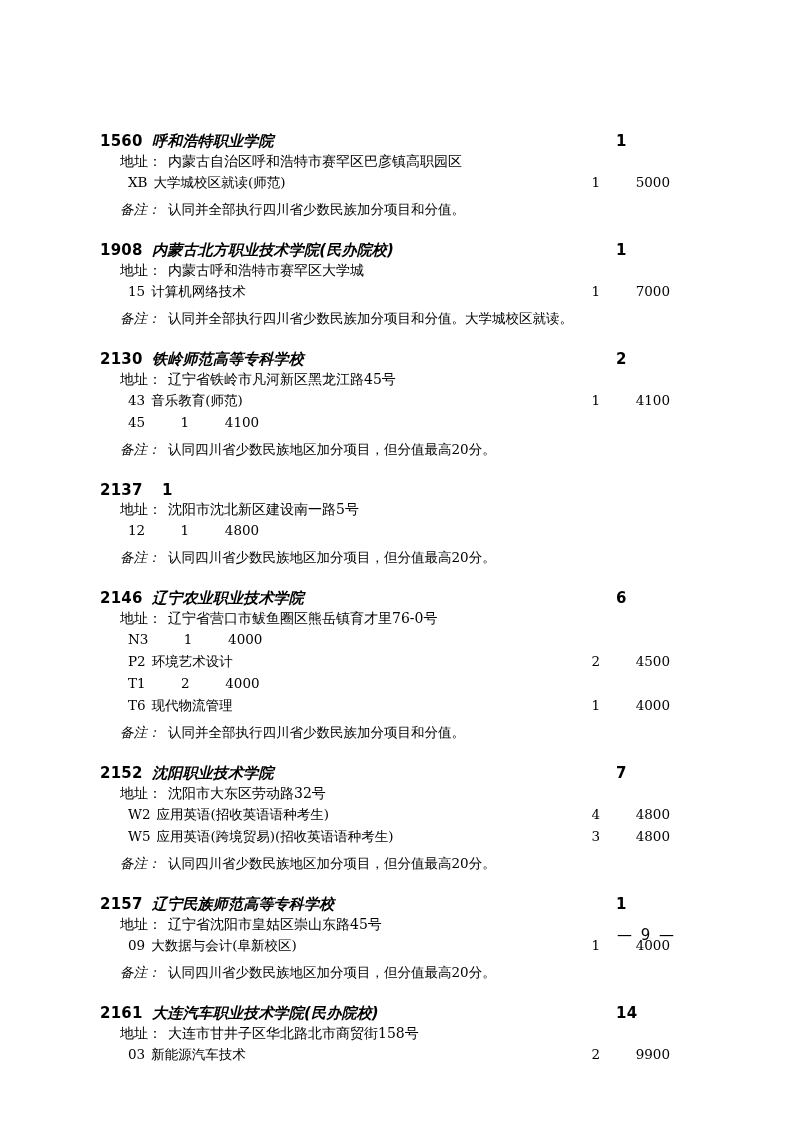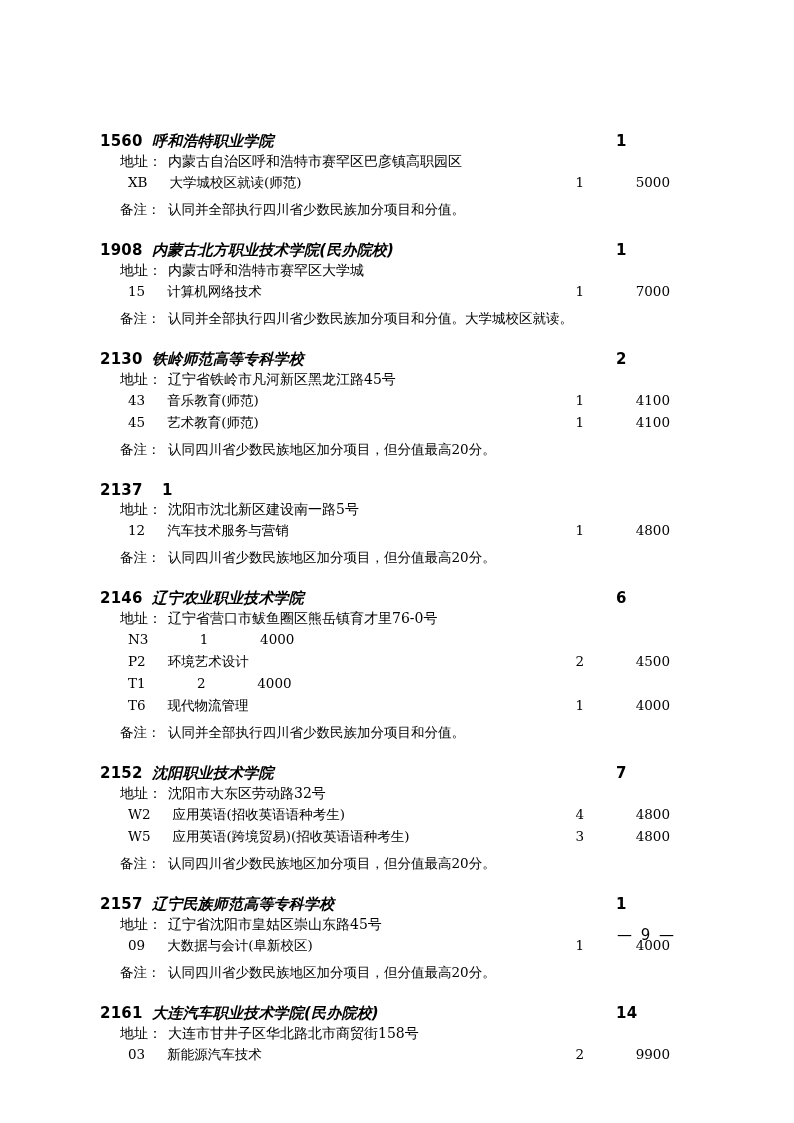--- a/index.html
+++ b/index.html
@@ -63,21 +63,20 @@
     flex: 1 1 auto;
     padding-left: 6px;
     font-family: "DejaVu Serif", serif;
   }
   .major-row {
     display: flex;
     align-items: baseline;
     font-size: 13.5px;
     line-height: 1.62;
     font-family: "DejaVu Serif", serif;
-    gap: 16px;
   }
   .major-code {
     flex: 0 0 36px;
     padding-left: 28px;
     box-sizing: border-box;
     text-align: left;
   }
   .major-name {
     flex: 1 1 auto;
     padding-left: 6px;
@@ -96,20 +95,21 @@
     align-items: baseline;
     font-size: 13.5px;
     margin-top: 5px;
     line-height: 1.5;
     font-family: "DejaVu Serif", serif;
   }
   .note-label {
     flex: 0 0 62px;
     padding-left: 20px;
     box-sizing: border-box;
+    font-style: italic;
   }
   .note-value {
     flex: 1 1 auto;
     padding-left: 6px;
   }
   .page-number {
     position: absolute;
     left: 0;
     right: 118px;
     bottom: 58px;
@@ -177,41 +177,39 @@
           <span class="addr-value">辽宁省铁岭市凡河新区黑龙江路45号</span>
         </div>
         <div class="major-row">
           <span class="major-code">43</span>
           <span class="major-name">音乐教育(师范)</span>
           <span class="major-count">1</span>
           <span class="major-fee">4100</span>
         </div>
         <div class="major-row">
           <span class="major-code">45</span>
-          <span class="major-name">艺术教育(师范)</span>
           <span class="major-count">1</span>
           <span class="major-fee">4100</span>
         </div>
         <div class="note-row">
           <span class="note-label">备注：</span>
           <span class="note-value">认同四川省少数民族地区加分项目，但分值最高20分。</span>
         </div>
       </div>
       <div class="school-block">
         <div class="school-head">
           <span class="school-code">2137</span>
           <span class="school-plan">1</span>
         </div>
         <div class="addr-row">
           <span class="addr-label">地址：</span>
           <span class="addr-value">沈阳市沈北新区建设南一路5号</span>
         </div>
         <div class="major-row">
           <span class="major-code">12</span>
-          <span class="major-name">汽车技术服务与营销</span>
           <span class="major-count">1</span>
           <span class="major-fee">4800</span>
         </div>
         <div class="note-row">
           <span class="note-label">备注：</span>
           <span class="note-value">认同四川省少数民族地区加分项目，但分值最高20分。</span>
         </div>
       </div>
       <div class="school-block">
         <div class="school-head">

